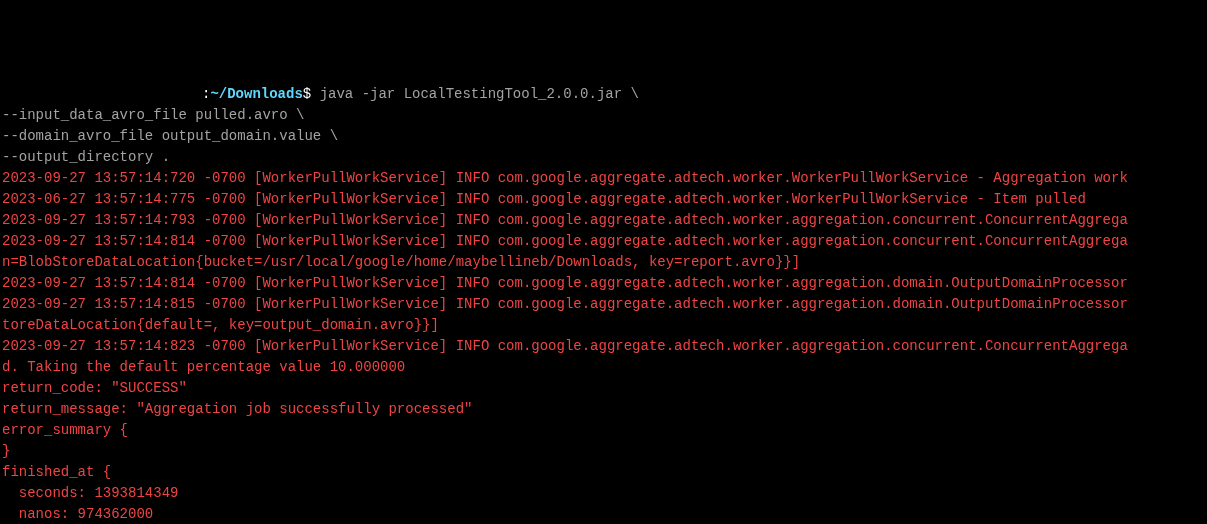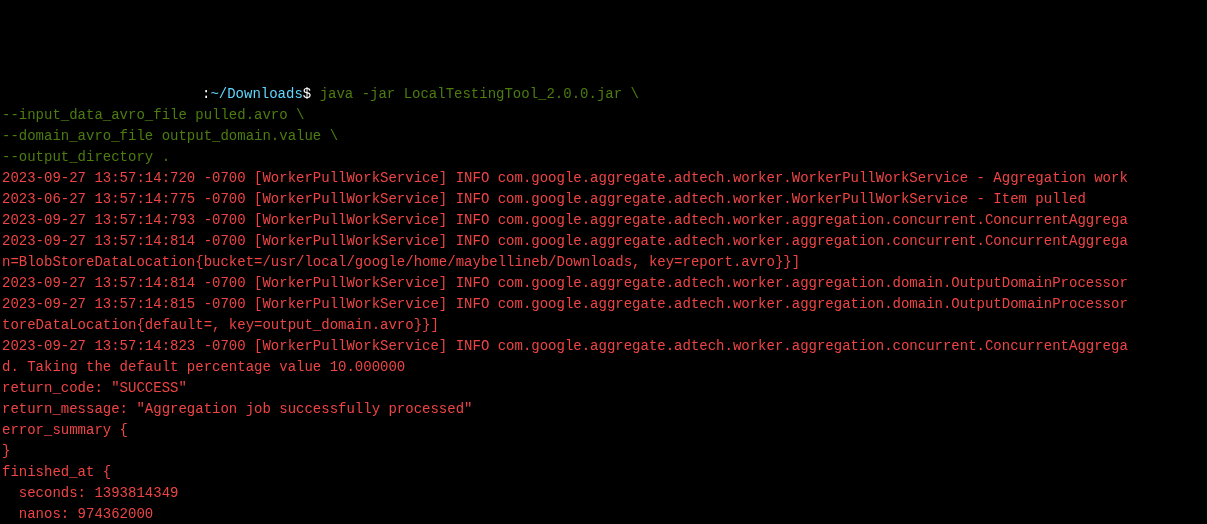--- a/index.html
+++ b/index.html
@@ -21,23 +21,23 @@
     }
     .prompt-redacted {
       background: #000;
       color: #000;
       display: inline-block;
       width: 200px;
       height: 14px;
       vertical-align: middle;
     }
     .colon { color: #fff; }
-    .path { color: #5fd7ff; font-weight: normal; }
+    .path { color: #5fd7ff; font-weight: bold; }
     .dollar { color: #fff; }
-    .cmd { color: #4d7c0f; }
+    .cmd { color: #a3a3a3; }
     .line { color: #ef4444; }
   </style>
 </head>
 <body>
 
 
 
 <div class="terminal"><span class="prompt-redacted"></span><span class="colon">:</span><span class="path">~/Downloads</span><span class="dollar">$</span><span class="cmd"> java -jar LocalTestingTool_2.0.0.jar \</span>
 <span class="cmd">--input_data_avro_file pulled.avro \</span>
 <span class="cmd">--domain_avro_file output_domain.value \</span>

